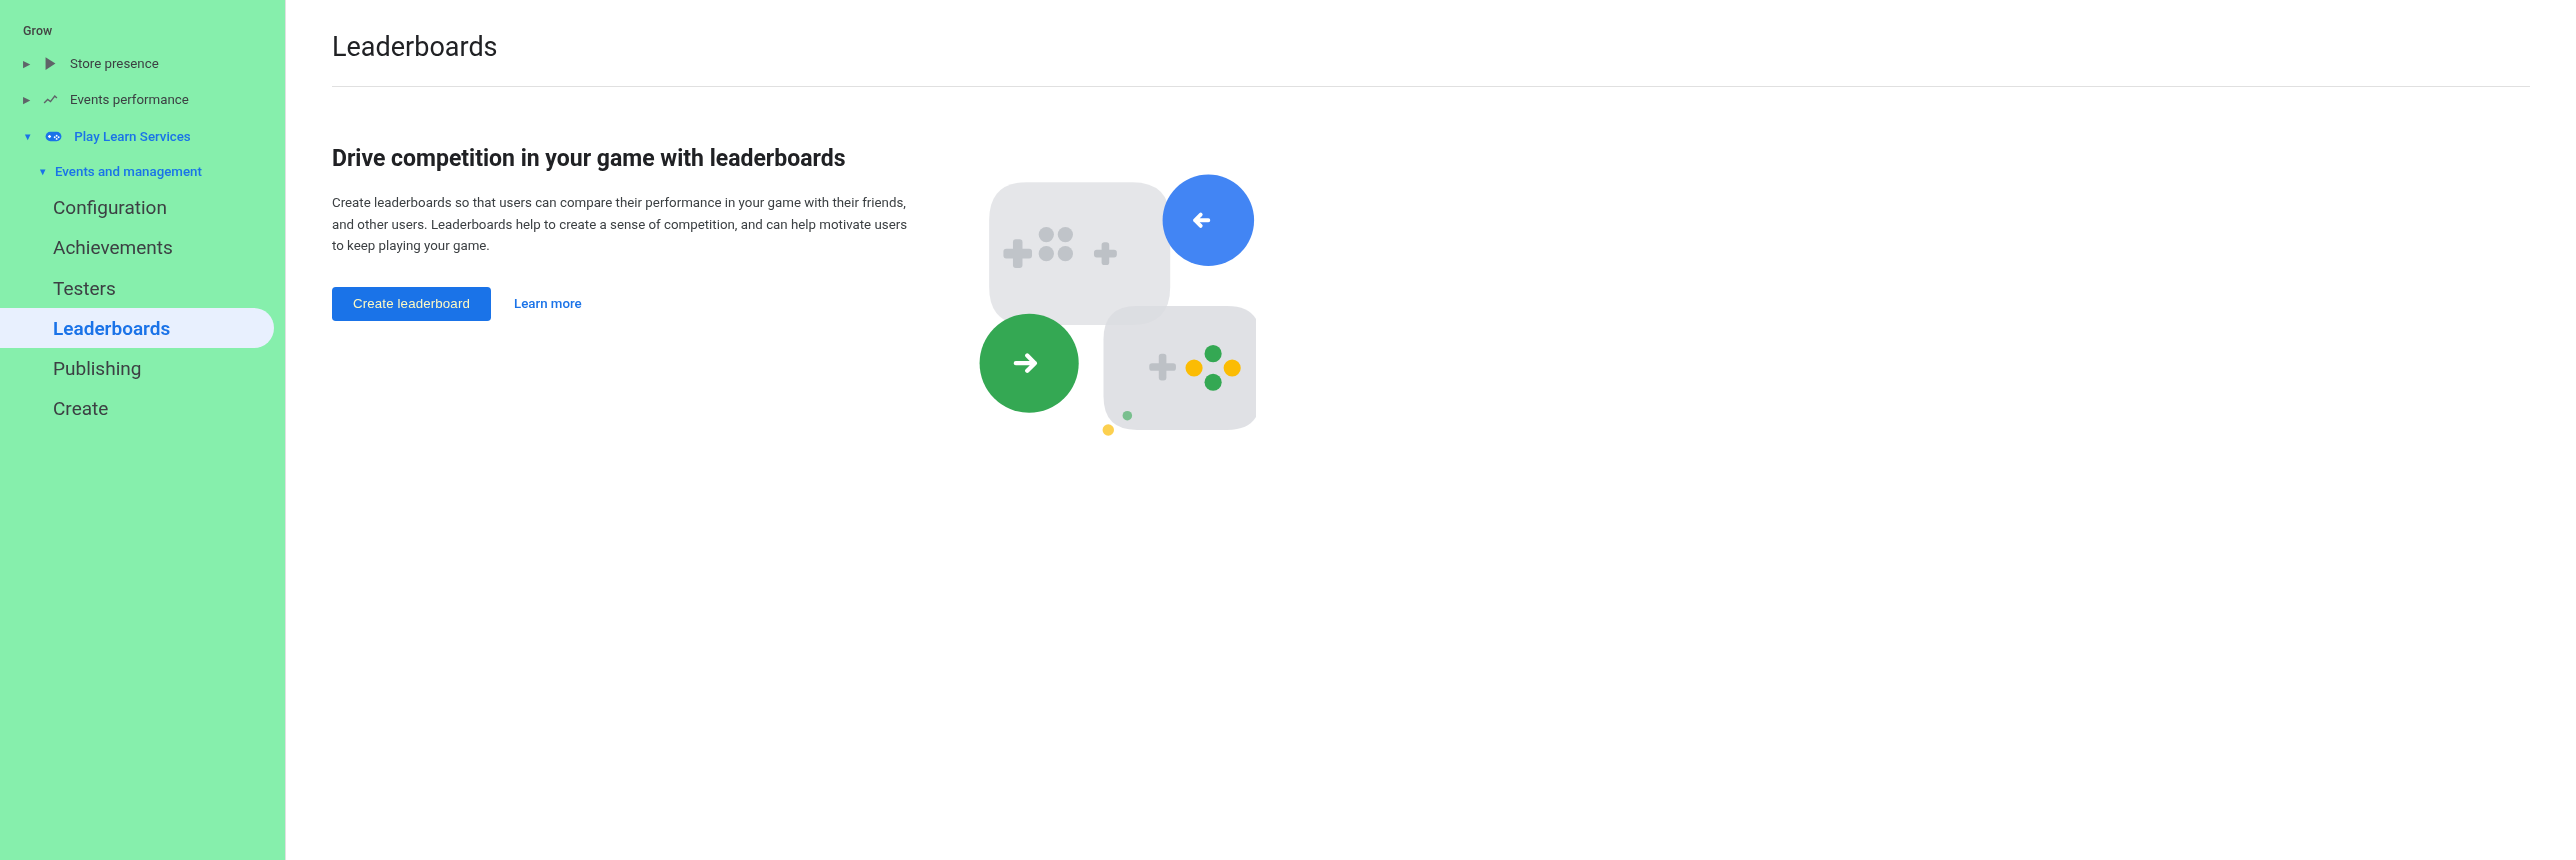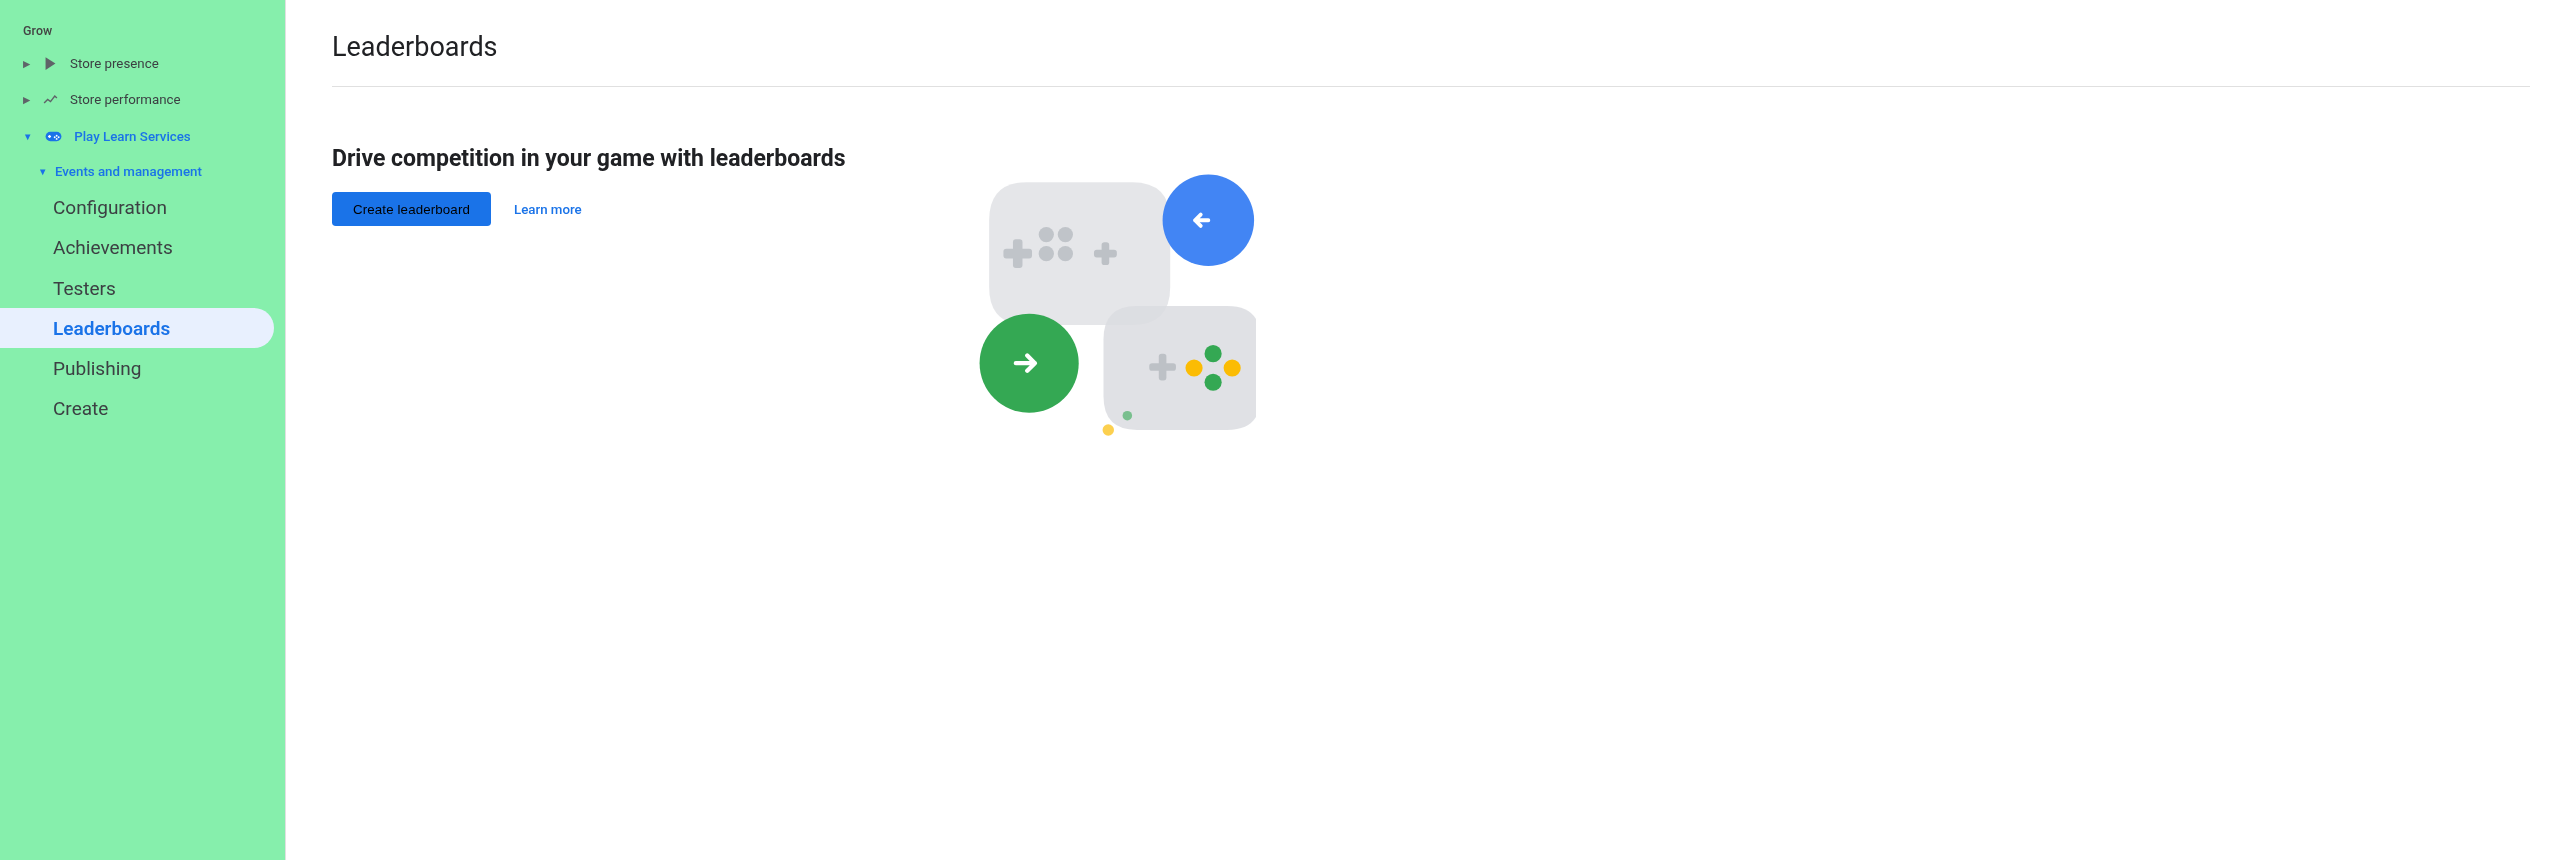--- a/index.html
+++ b/index.html
@@ -145,21 +145,21 @@
     }
 
     .button-row {
       display: flex;
       align-items: center;
       gap: 23px;
     }
 
     .btn-primary {
       background: #1a73e8;
-      color: #000000;
+      color: #fef9c3;
       border: none;
       border-radius: 3.8px;
       padding: 9.5px 21px;
       font-size: 13.3px;
       font-weight: 500;
       cursor: pointer;
       letter-spacing: 0.01em;
     }
 
     .link-text {
@@ -195,21 +195,21 @@
     <span>Store presence</span>
   </div>
 
   <div class="sidebar-item">
     <span class="arrow">▶</span>
     <span class="icon">
       <svg width="17" height="17" viewBox="0 0 24 24" fill="none">
         <polyline points="3,17 8,12 12,15 18,7 21,10" stroke="#5f6368" stroke-width="2" fill="none"></polyline>
       </svg>
     </span>
-    <span>Store performance</span>
+    <span>Events performance</span>
   </div>
 
   <div class="sidebar-item blue-text">
     <span class="arrow" style="color:#1a73e8; font-size:9.5px;">▼</span>
     <span class="icon">
       <svg width="19" height="19" viewBox="0 0 24 24">
         <rect x="2" y="6" width="20" height="12" rx="6" fill="#1a73e8"></rect>
         <rect x="6" y="10" width="2" height="4" fill="#fff" rx="1"></rect>
         <rect x="5" y="11" width="4" height="2" fill="#fff" rx="1"></rect>
         <circle cx="16" cy="11" r="1.2" fill="#fff"></circle>
@@ -246,20 +246,21 @@
   </div>
 </nav>
 
 <main class="main-content">
   <h1 class="page-title">Leaderboards</h1>
   <hr class="divider">
 
   <div class="content-section">
     <div class="content-text">
       <h2 class="content-heading">Drive competition in your game with leaderboards</h2>
+      <p class="content-body">Create leaderboards so that users can compare their performance in your game with their friends, and other users. Leaderboards help to create a sense of competition, and can help motivate users to keep playing your game.</p>
       <div class="button-row">
         <button class="btn-primary">Create leaderboard</button>
         <a class="link-text">Learn more</a>
       </div>
     </div>
 
     <div class="illustration">
       <svg width="305" height="305" viewBox="0 0 320 320">
 
         <g transform="translate(10, 20)">

